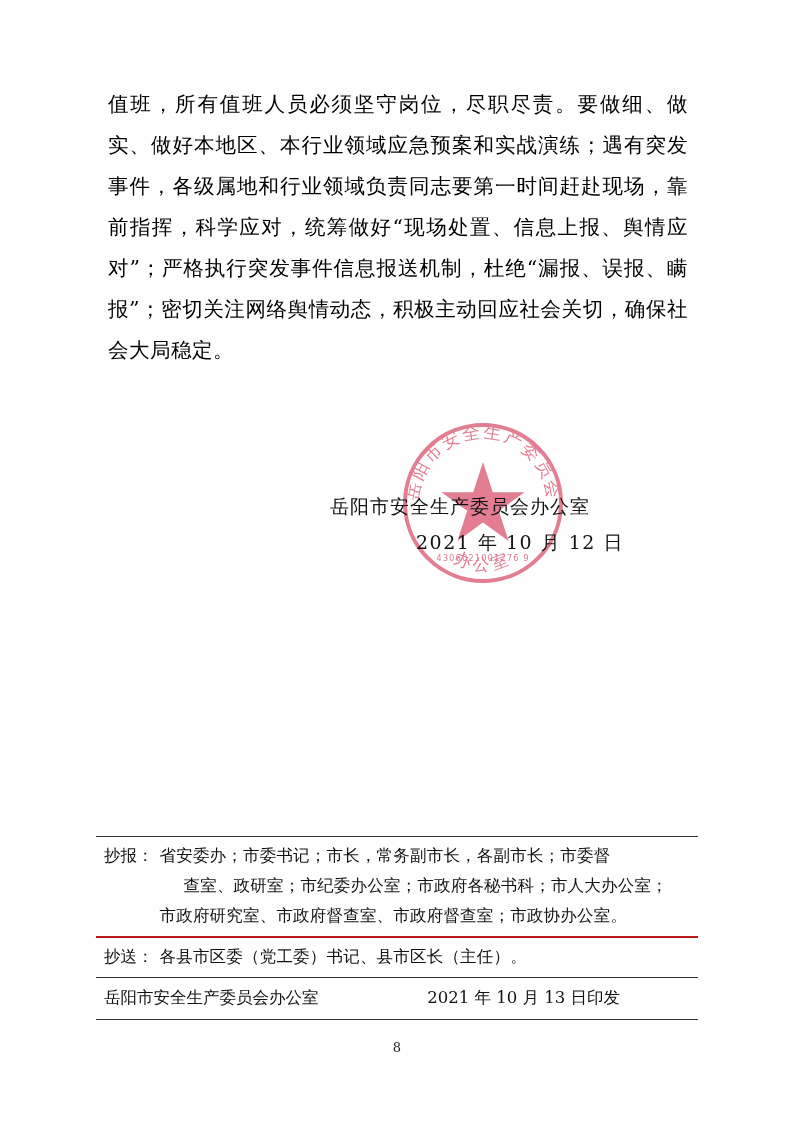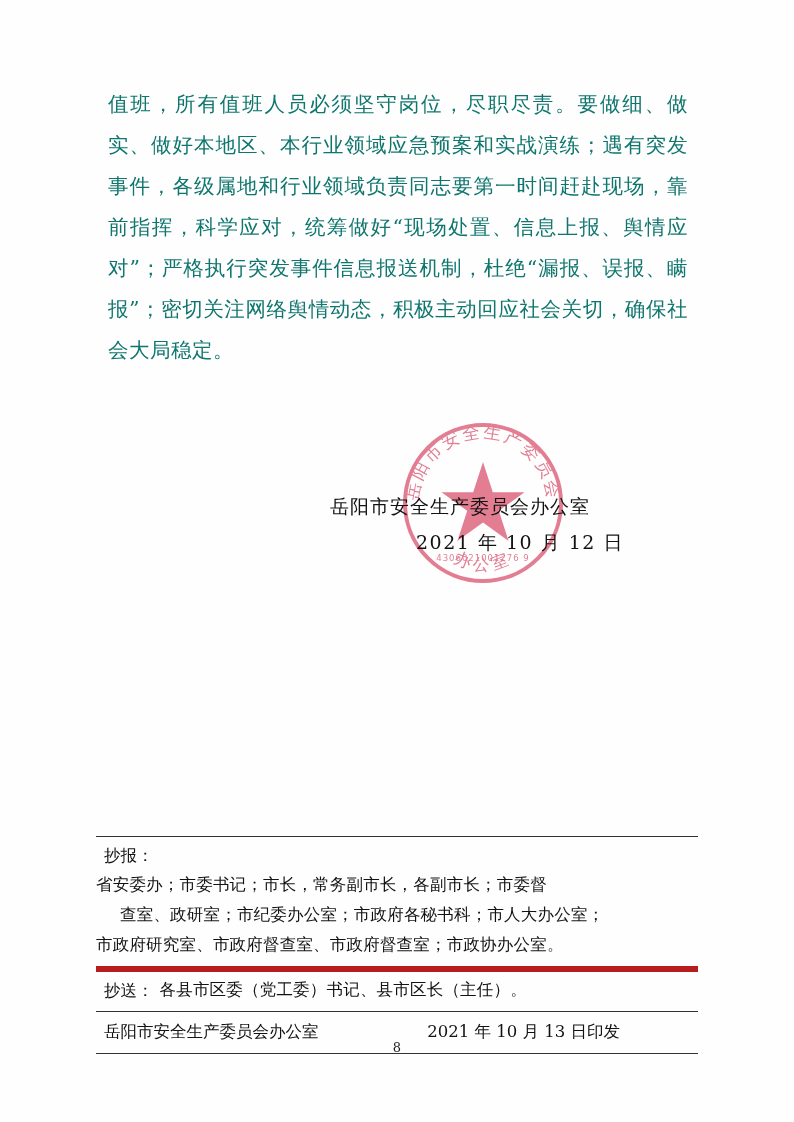--- a/index.html
+++ b/index.html
@@ -28,21 +28,21 @@
   .body-text {
     position: absolute;
     left: 108px;
     top: 84px;
     width: 580px;
     font-size: 20.5px;
     line-height: 41px;
     letter-spacing: 0.5px;
     text-align: justify;
     text-justify: inter-ideograph;
-    color: #0f766e;
+    color: #000000;
   }
   .body-text p {
     margin: 0;
     text-indent: 0;
   }
 
   
   .signature {
     position: absolute;
     left: 330px;
@@ -79,34 +79,33 @@
     position: absolute;
     left: 96px;
     top: 836px;
     width: 602px;
     font-size: 16.5px;
     line-height: 30px;
     color: #121212;
   }
   .dist-row {
     display: flex;
-    border-top: 6px solid #b91c1c;
+    border-top: 2px solid #b91c1c;
     padding: 4px 0 5px 0;
   }
-  .dist-row.first { border-top: 1px solid #333; flex-direction: column; }
+  .dist-row.first { border-top: 1px solid #333; }
   .dist-label {
     flex: 0 0 auto;
     padding-left: 8px;
     padding-right: 6px;
     white-space: nowrap;
   }
   .dist-content {
     flex: 1 1 auto;
     letter-spacing: 0.2px;
-    font-family: Liberation Mono, monospace;
   }
   .dist-content .line {
     display: block;
     white-space: nowrap;
   }
   .dist-content .line.indent { padding-left: 24px; }
 
   .footer-row {
     display: flex;
     justify-content: space-between;

